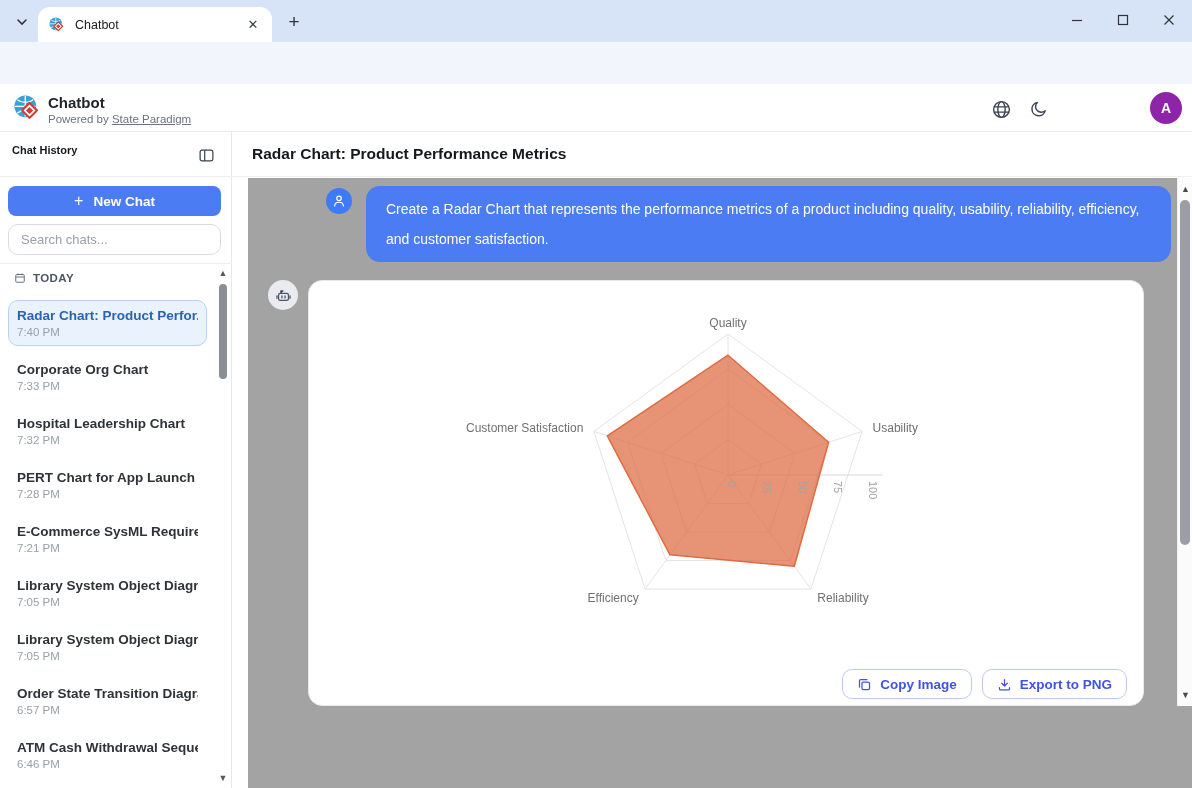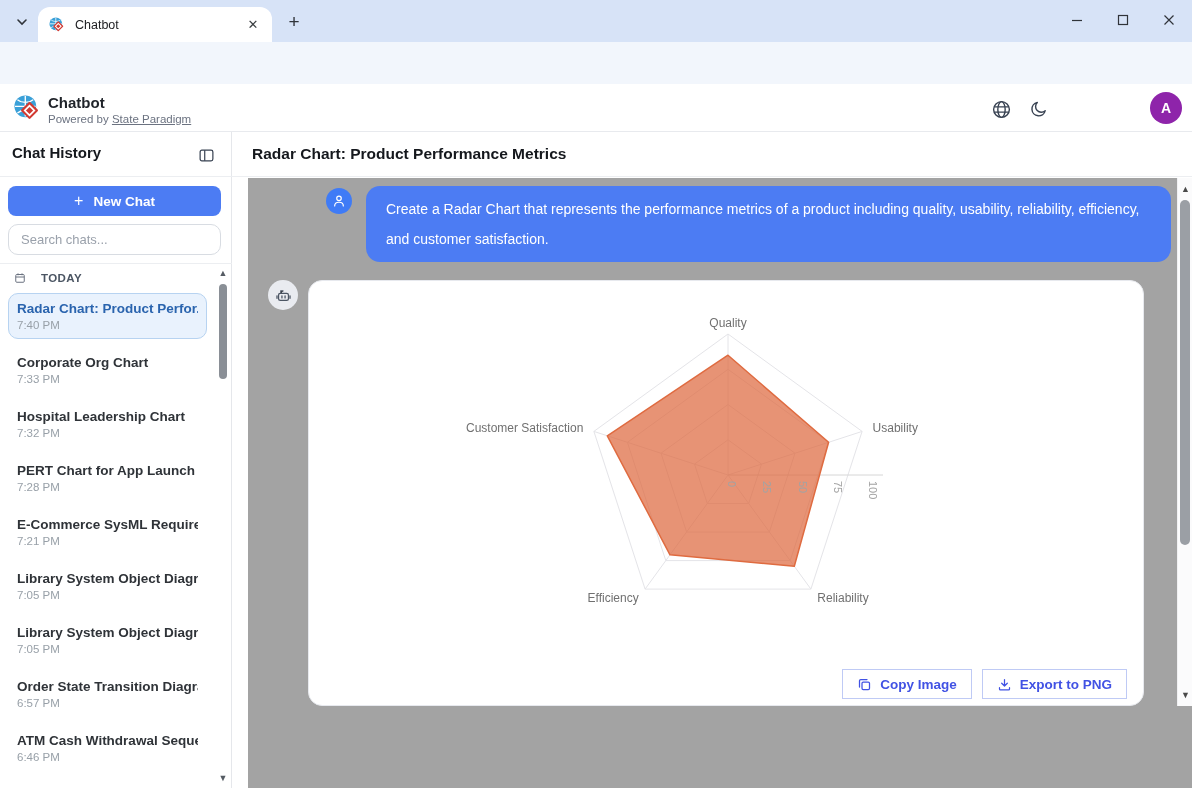--- a/index.html
+++ b/index.html
@@ -35,46 +35,46 @@
   .more-apps { position:absolute; left:1061px; top:94px; width:84px; height:29px; background:#17a673; color:#fff; border:none; border-radius:15px; font-size:13px; font-weight:bold; font-family:inherit;margin-top:44px; }
   .hdr-avatar { position:absolute; left:1150px; top:92px; width:32px; height:32px; border-radius:16px; background:#8e24aa; color:#fff; font-size:14px; font-weight:bold; display:flex; align-items:center; justify-content:center; }
 
   
   .content { position:absolute; left:0; top:132px; width:1192px; height:656px; background:#fff; }
   .sidebar { position:absolute; left:0; top:0; width:232px; height:656px; border-right:1px solid #e5e7eb; background:#fff; }
   .main { position:absolute; left:232px; top:0; width:960px; height:656px; background:#fff; }
 
   
   .sb-header { position:absolute; left:0; top:0; width:232px; height:45px; border-bottom:1px solid #eceef1; }
-  .sb-title { position:absolute; left:12px; top:12px; font-size:15px; font-weight:bold; color:#15181d; }
+  .sb-title { position:absolute; left:12px; top:12px; font-size:11px; font-weight:bold; color:#15181d; }
   .sb-collapse { position:absolute; right:16px; top:13px; width:20px; height:20px; display:flex; align-items:center; justify-content:center; }
   .new-chat { position:absolute; left:8px; top:54px; width:213px; height:30px; background:#4c7cf3; border:none; border-radius:8px; color:#fff; font-size:13.5px; font-weight:bold; font-family:inherit; display:flex; align-items:center; justify-content:center; gap:10px; }
   .new-chat .plus { font-size:16px; font-weight:normal; }
   .sb-search { position:absolute; left:8px; top:92px; width:213px; height:31px; border:1px solid #d8dce2; border-radius:10px; font-size:13px; font-family:inherit; padding:0 12px; color:#0c4a6e; outline:none; }
   .sb-search::placeholder { color:#9aa1ab; }
   .sb-list { position:absolute; left:0; top:131px; width:232px; height:525px; border-top:1px solid #eceef1; overflow:hidden; }
-  .sb-section { display:flex; align-items:center; gap:15px; margin:8px 0 9px 14px; font-size:11.5px; font-weight:bold; color:#4b5563; letter-spacing:.4px; }
+  .sb-section { display:flex; align-items:center; gap:7px; margin:8px 0 16px 14px; font-size:11.5px; font-weight:bold; color:#4b5563; letter-spacing:.4px; }
   .chat-item { margin:0 25px 8px 8px; padding:7px 8px; border:1px solid transparent; border-radius:10px; }
   .chat-item.selected { background:#e9f2fd; border-color:#b7d3f1; }
   .ci-title { font-size:13.5px; font-weight:bold; color:#2f3338; white-space:nowrap; overflow:hidden; }
   .chat-item.selected .ci-title { color:#2a64ae; }
   .ci-time { font-size:11.5px; color:#98a0a8; margin-top:3px; }
   .sb-scroll-up, .sb-scroll-down { position:absolute; right:3px; width:10px; height:10px; color:#555b63; font-size:9px; line-height:10px; text-align:center; }
   .sb-thumb { position:absolute; right:4px; top:152px; width:8px; height:95px; background:#8a8f96; border-radius:4px; }
 
   
   .page-title-row { position:absolute; left:0; top:0; width:960px; height:45px; border-bottom:1px solid #eceef1; background:#fff; }
   .page-title { position:absolute; left:20px; top:13px; font-size:15.5px; font-weight:bold; color:#15181d; }
   .chat-scroll { position:absolute; left:16px; top:46px; width:945px; height:664px; background:#a3a3a3; }
   .user-avatar { position:absolute; left:78px; top:10px; width:26px; height:26px; border-radius:13px; background:#3f7bf6; display:flex; align-items:center; justify-content:center; }
   .user-bubble { position:absolute; left:118px; top:8px; width:805px; border-radius:14px; background:#4c7cf3; color:#fff; font-size:14px; line-height:30px; padding:8px 20px; }
   .bot-icon { position:absolute; left:20px; top:102px; width:30px; height:30px; border-radius:15px; background:#e9ebf0; display:flex; align-items:center; justify-content:center; }
   .bot-card { position:absolute; left:60px; top:102px; width:836px; height:426px; background:#fff; border:1px solid #e7e9ee; border-radius:14px; }
   .card-actions { position:absolute; right:16px; bottom:6px; display:flex; gap:10px; }
-  .card-btn { height:30px; display:flex; align-items:center; gap:8px; padding:0 14px; background:#fff; border:1px solid #bfcaf5; border-radius:0; color:#4152e4; font-size:13.5px; font-weight:bold; font-family:inherit; }
+  .card-btn { height:30px; display:flex; align-items:center; gap:8px; padding:0 14px; background:#fff; border:1px solid #bfcaf5; border-radius:10px; color:#4152e4; font-size:13.5px; font-weight:bold; font-family:inherit; }
   .mscroll { position:absolute; right:0; top:46px; width:15px; height:528px; background:#fbfbfc; border-left:1px solid #f0f0f2; }
   .mscroll .arrow { position:absolute; left:2px; width:11px; text-align:center; font-size:9px; color:#4a4a4a; }
   .mthumb { position:absolute; left:2px; top:22px; width:10px; height:345px; background:#9b9fa5; border-radius:5px; }
   .input-area { position:absolute; left:0; top:574px; width:960px; height:82px; background:#fff; }
   .msg-input { position:absolute; left:20px; top:6px; width:872px; height:61px; border:1px solid #dbdfe5; border-radius:12px; font-family:inherit; font-size:13.5px; padding:13px 16px; color:#30343a; resize:none; outline:none; }
   .msg-input::placeholder { color:#9aa1ab; }
   .send-btn { position:absolute; left:905px; top:34px; width:32px; height:32px; border-radius:16px; background:#a7bbf6; border:none; display:flex; align-items:center; justify-content:center; }
 
   svg { display:block; }
   .chart-svg text { font-family:"Liberation Sans", sans-serif; }

